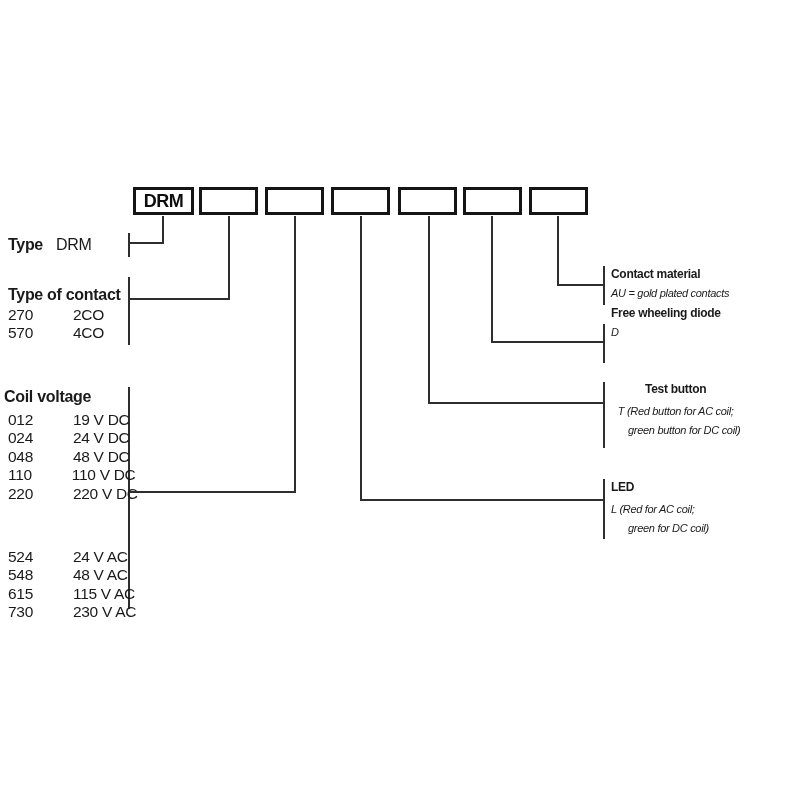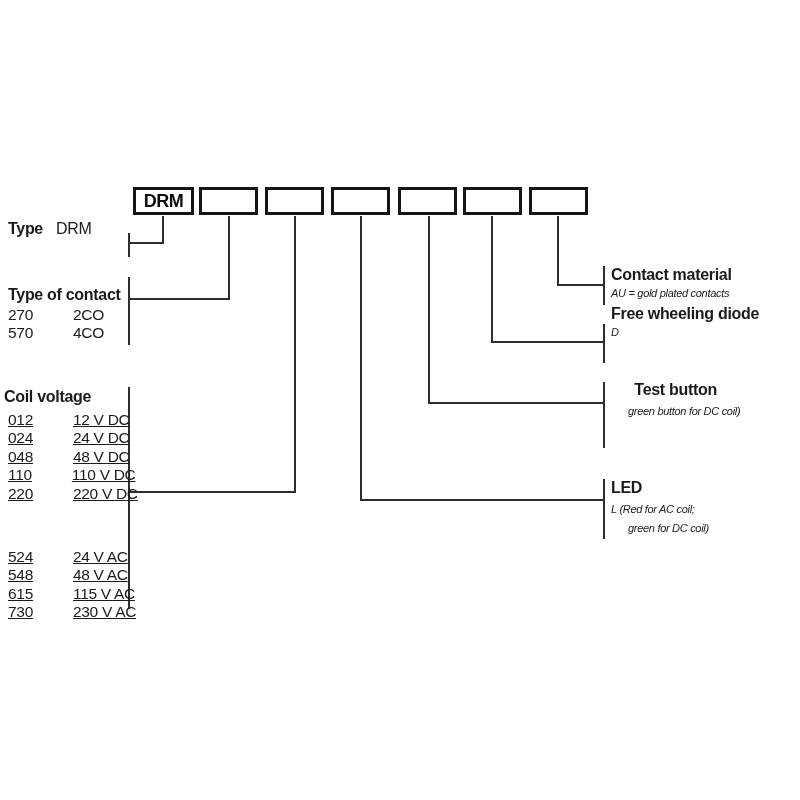--- a/index.html
+++ b/index.html
@@ -43,21 +43,21 @@
   
   .pair-row { display: flex; width: 112px; line-height: 18.4px; font-size: 15.5px; gap: 40px; }
   .pair-row .code { width: 46px; text-align: left; }
   .pair-row .val  { flex: 1; text-align: right; }
   .contact-rows .pair-row { width: 80px; }
   .contact-rows .pair-row .val { text-align: left; }
   .ac-gap { margin-top: 45px; }
 
   
   .r-block { position: absolute; left: 611px; white-space: nowrap; }
-  .r-title { font-weight: bold; font-size: 16px; line-height: 19px; }
+  .r-title { font-weight: bold; font-size: 12px; line-height: 19px; }
   .r-line  { font-size: 11px; line-height: 19px; font-style: italic; }
   .r-line.indent { padding-left: 17px; }
   .r-gap { height: 3px; }
 </style>
 </head>
 <body>
 
 <div id="canvas">
 
   <svg id="connector-layer" viewBox="0 0 800 800" xmlns="http://www.w3.org/2000/svg">
@@ -89,41 +89,41 @@
   <div class="code-box" style="left:133px; width:61px;">
     <span class="box-label">DRM</span>
   </div>
   <div class="code-box" style="left:199px;"></div>
   <div class="code-box" style="left:265px;"></div>
   <div class="code-box" style="left:331px;"></div>
   <div class="code-box" style="left:398px;"></div>
   <div class="code-box" style="left:463px;"></div>
   <div class="code-box" style="left:529px;"></div>
 
-  <div class="lbl t16" style="left:8px; top:220px;">
+  <div class="lbl t16" style="left:8px; top:236px;">
     <span class="b">Type</span><span style="display:inline-block; width:13px;"></span><span>DRM</span>
   </div>
 
   <div class="lbl b t16" style="left:8px; top:286px;">Type of contact</div>
   <div class="lbl contact-rows" style="left:8px; top:306px;">
     <div class="pair-row">
       <span class="code">270</span>
       <span class="val">2CO</span>
     </div>
     <div class="pair-row">
       <span class="code">570</span>
       <span class="val">4CO</span>
     </div>
   </div>
 
   <div class="lbl b t16" style="left:4px; top:388px;">Coil voltage</div>
-  <div class="lbl" style="left:8px; top:411px;text-decoration:underline;">
+  <div class="lbl" style="left:8px; top:411px;">
     <div class="pair-row">
       <span class="code">012</span>
-      <span class="val">12 V DC</span>
+      <span class="val">19 V DC</span>
     </div>
     <div class="pair-row">
       <span class="code">024</span>
       <span class="val">24 V DC</span>
     </div>
     <div class="pair-row">
       <span class="code">048</span>
       <span class="val">48 V DC</span>
     </div>
     <div class="pair-row">
@@ -158,20 +158,21 @@
   </div>
 
   <div class="r-block" style="top:304px;">
     <div class="r-title">Free wheeling diode</div>
     <div class="r-line">D</div>
   </div>
 
   <div class="r-block" style="top:380px;text-align:center;">
     <div class="r-title">Test button</div>
     <div class="r-gap"></div>
+    <div class="r-line">T (Red button for AC coil;</div>
     <div class="r-line indent">green button for DC coil)</div>
   </div>
 
   <div class="r-block" style="top:478px;">
     <div class="r-title">LED</div>
     <div class="r-gap"></div>
     <div class="r-line">L (Red for AC coil;</div>
     <div class="r-line indent">green for DC coil)</div>
   </div>
 

